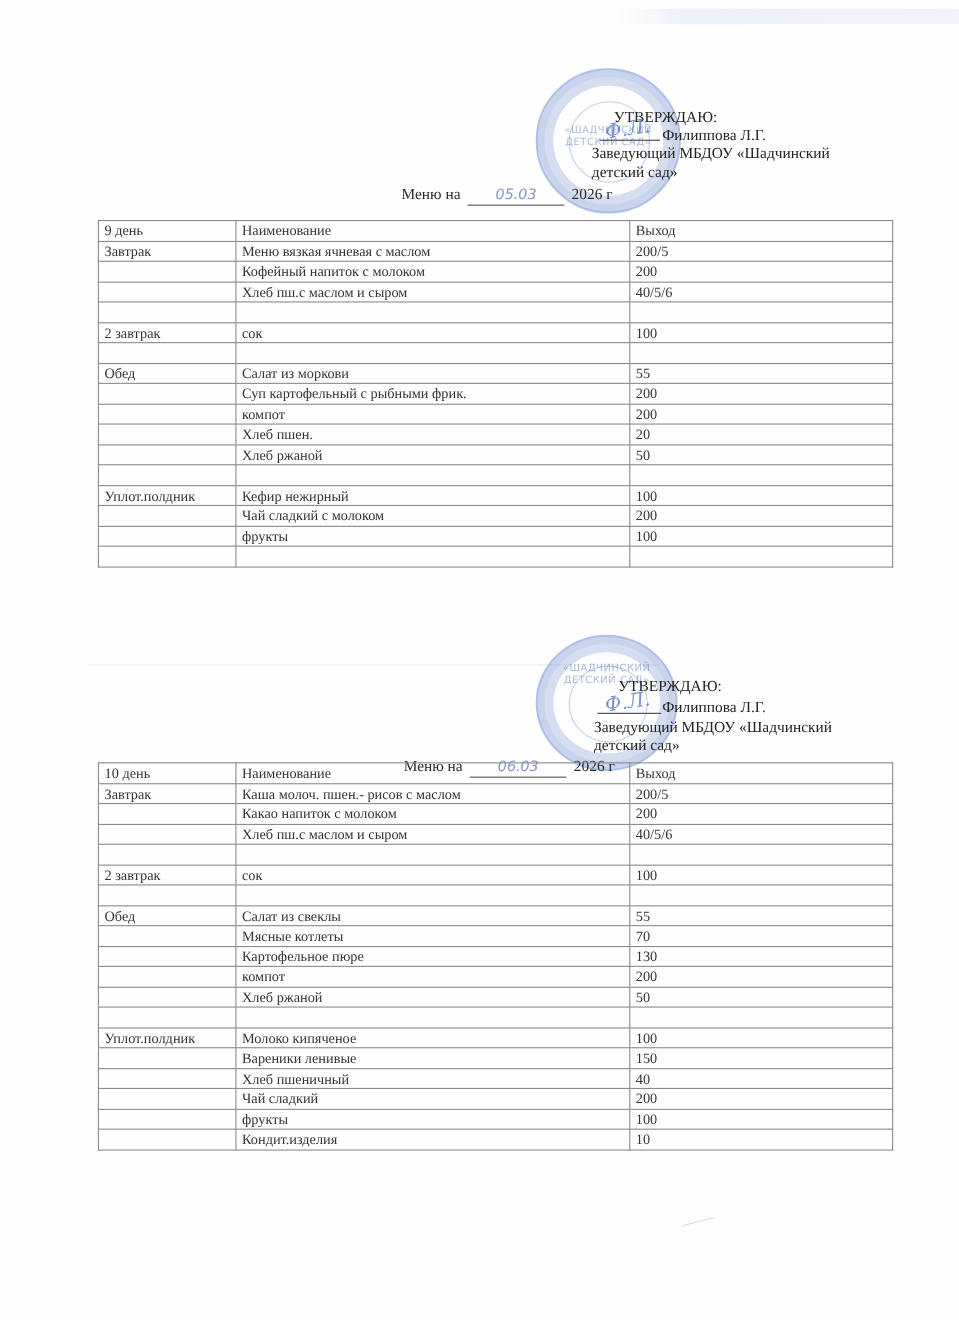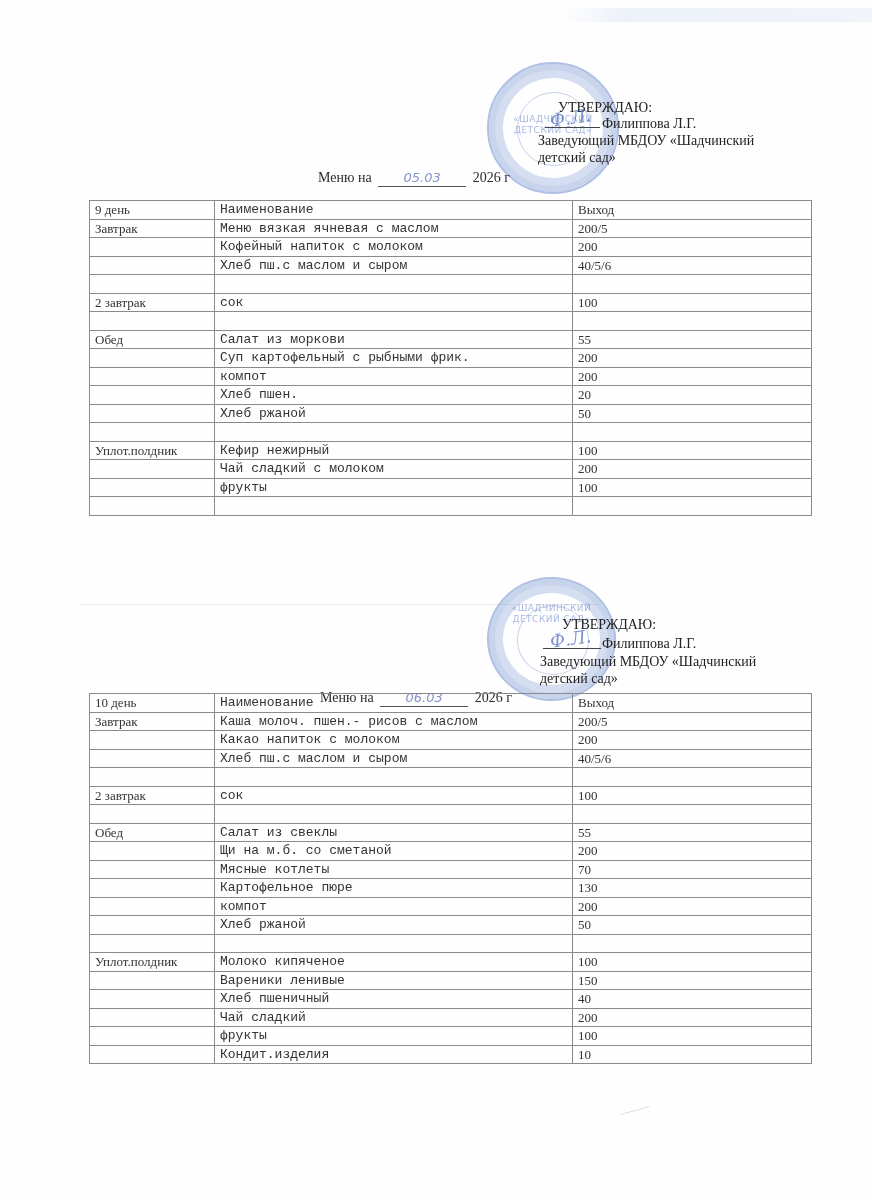--- a/index.html
+++ b/index.html
@@ -30,37 +30,37 @@
     position: absolute; left: 0; right: 0; text-align: center;
     font-family: "DejaVu Sans", sans-serif; font-size: 9px; font-weight: normal;
     color: rgba(100,130,200,0.55); line-height: 11px; letter-spacing: 0.5px;
   }
   .signature {
     position: absolute; font-family: "DejaVu Serif", serif; font-style: italic;
     color: rgba(80,110,190,0.75); font-size: 18px; transform: rotate(-8deg);
   }
   .sign-line { position: absolute; border-bottom: 1px solid #444; }
   .menu-title {
-    position: absolute; font-size: 14px; line-height: 16px; white-space: nowrap;
+    position: absolute; font-size: 14px; line-height: 16px; white-space: nowrap; margin-left: 47px;
   }
   .menu-title .date-blank {
     display: inline-block; width: 88px; border-bottom: 1px solid #555;
     text-align: center; font-style: italic; color: rgba(110,130,190,0.85);
     font-family: "DejaVu Sans", sans-serif; font-size: 13px; margin: 0 3px;
   }
   table.menu {
     position: absolute; left: 89px; width: 723px;
     border-collapse: collapse; font-size: 13px; color: #333;
   }
   table.menu td {
     border: 1px solid #8a8a8a; padding: 0 5px; height: 17.5px; line-height: 17px;
     white-space: nowrap; vertical-align: middle;
   }
   table.menu td.c1 { width: 114px; }
-  table.menu td.c2 { width: 347px; font-family: Liberation Mono, monospace; }
+  table.menu td.c2 { width: 347px; }
   table.menu td.c3 { }
   .scratch {
     position: absolute; height: 1px; background: rgba(180,180,190,0.5);
   }
 </style>
 </head>
 <body>
 
 <div class="scan-band"></div>
 
@@ -238,25 +238,20 @@
           <td class="c2"></td>
           <td class="c3"></td>
         </tr>
         <tr>
           <td class="c1">Обед</td>
           <td class="c2">Салат из свеклы</td>
           <td class="c3">55</td>
         </tr>
         <tr>
           <td class="c1"></td>
-          <td class="c2">Щи на м.б. со сметаной</td>
-          <td class="c3">200</td>
-        </tr>
-        <tr>
-          <td class="c1"></td>
           <td class="c2">Мясные котлеты</td>
           <td class="c3">70</td>
         </tr>
         <tr>
           <td class="c1"></td>
           <td class="c2">Картофельное пюре</td>
           <td class="c3">130</td>
         </tr>
         <tr>
           <td class="c1"></td>

